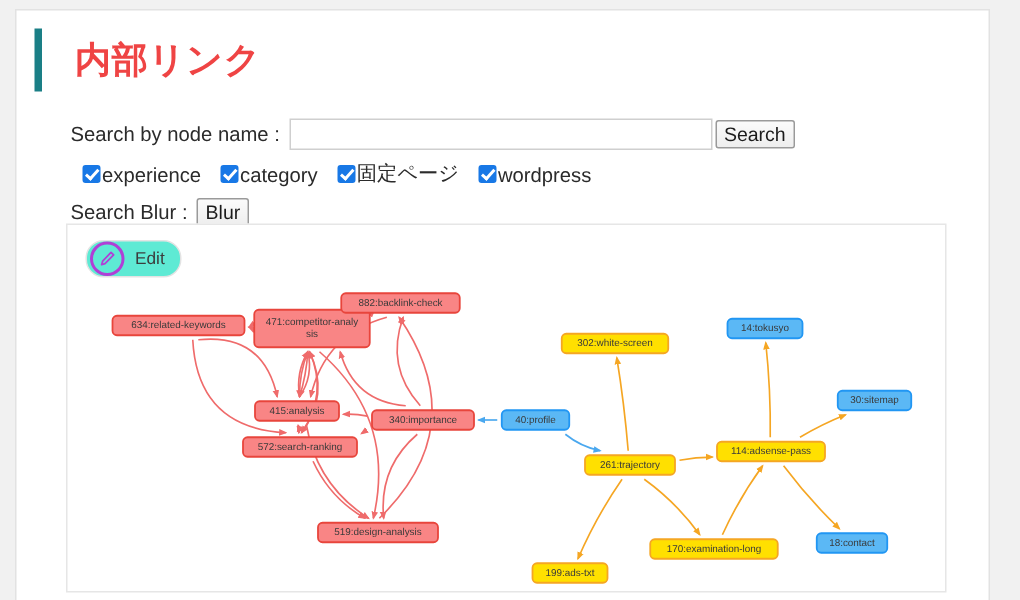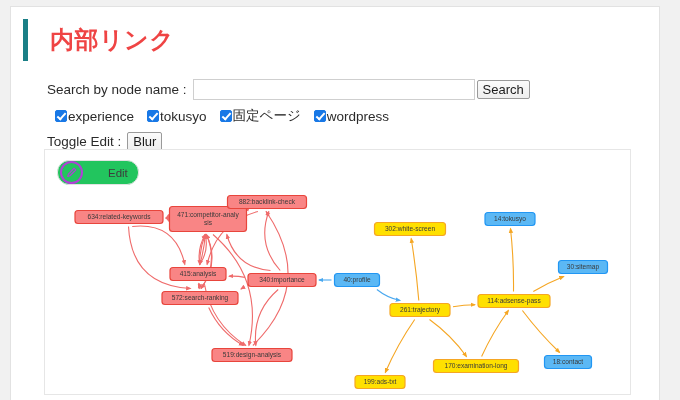--- a/index.html
+++ b/index.html
@@ -121,24 +121,23 @@
   }
   .edit-pill {
     position: absolute;
     left: 12px;
     top: 10px;
     height: 23px;
     display: flex;
     align-items: center;
     border: 1px solid #e3e3e3;
     border-radius: 12px;
-    background: #22c55e;
+    background: #5eead4;
     padding: 0 10px 0 2px;
     z-index: 5;
-    gap: 18px;
   }
   .pencil-circle {
     width: 19px; height: 19px;
     border: 2px solid #b03fd6;
     border-radius: 50%;
     display: flex; align-items: center; justify-content: center;
     margin-right: 7px;
     flex: none;
   }
   .edit-text { font-size: 11.5px; color: #3c3c3c; }
@@ -173,35 +172,35 @@
       </div>
 
       <div class="row">
         <span class="cat-group">
           <span class="cat-item">
             <span class="cb"></span>
             <span class="cat-label">experience</span>
           </span>
           <span class="cat-item">
             <span class="cb"></span>
-            <span class="cat-label">tokusyo</span>
+            <span class="cat-label">category</span>
           </span>
           <span class="cat-item">
             <span class="cb"></span>
             <span class="cat-label jp">固定ページ</span>
           </span>
           <span class="cat-item">
             <span class="cb"></span>
             <span class="cat-label">wordpress</span>
           </span>
         </span>
       </div>
 
       <div class="row">
-        <span class="row-label">Toggle Edit :</span>
+        <span class="row-label">Search Blur :</span>
         <button class="btn">Blur</button>
       </div>
 
     </div>
 
     <div class="graph-box">
       <div class="edit-pill">
         <span class="pencil-circle">
           <svg width="11" height="11" viewBox="0 0 14 14" aria-hidden="true">
             <path d="M10.2 1.6 L12.4 3.8 L5.1 11.1 L2.2 12 L3.1 9.1 Z" fill="none" stroke="#b03fd6" stroke-width="1.5" stroke-linejoin="round"></path>

